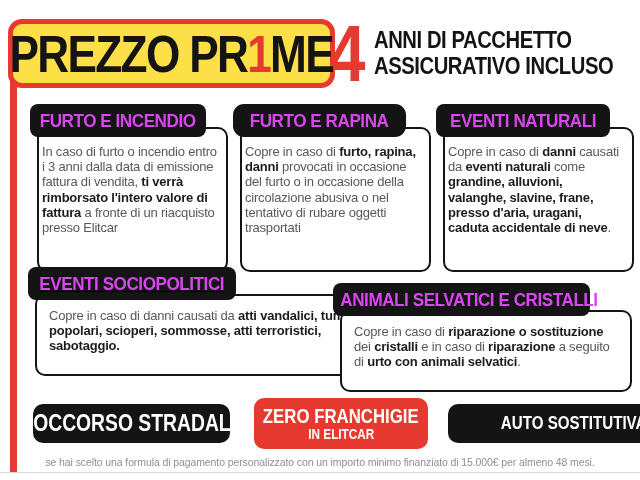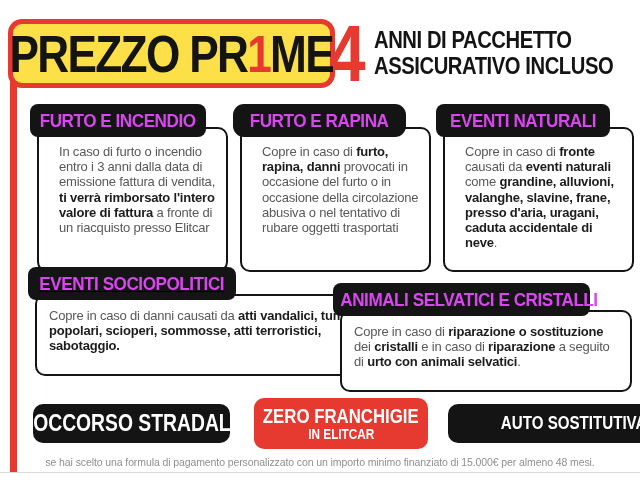--- a/index.html
+++ b/index.html
@@ -51,21 +51,21 @@
   .card2 { left:233px; top:104px; }
   .card3 { left:436px; top:104px; }
   .card4 { left:28px;  top:267px;text-decoration:underline; }
   .card5 { left:333px; top:283px; }
   .card1 .card-header { width:176px; }
   .card2 .card-header { width:173px;border-radius:11px; }
   .card3 .card-header { width:174px; }
   .card4 .card-header { width:208px; }
   .card5 .card-header { width:257px;padding-left:15px; }
   .card1 .card-body, .card2 .card-body, .card3 .card-body {
-    left:7px; top:23px; width:191px; height:145px; padding:15px 8px 6px 20px;
+    left:7px; top:23px; width:191px; height:145px; padding:15px 8px 6px 3px;
   }
   .card4 .card-body { left:7px; top:27px; width:344px; height:82px; padding:12px 8px 6px 12px; }
   .card5 .card-body { left:7px; top:27px; width:292px; height:82px; padding:12px 8px 6px 12px; }
   
   .pill {
     position:absolute; display:flex; align-items:center; justify-content:center;
     border-radius:10px; color:#ffffff; font-weight:bold;
   }
   .pill span { white-space:nowrap; transform:scaleX(0.84); }
   .pill-left  { left:33px;  top:404px; width:197px; height:39px; background:var(--ink-black); font-size:23px; }
@@ -111,21 +111,21 @@
     <div class="card-header">
         <span>FURTO E RAPINA</span>
       </div>
     <div class="card-body"><span>Copre in caso di </span><span class="seg-bold">furto, rapina, danni</span><span> provocati in occasione del furto o in occasione della circolazione abusiva o nel tentativo di rubare oggetti trasportati</span></div>
   </div>
 
   <div class="card card3">
     <div class="card-header">
         <span>EVENTI NATURALI</span>
       </div>
-    <div class="card-body"><span>Copre in caso di </span><span class="seg-bold">fronte</span><span> causati da </span><span class="seg-bold">eventi naturali</span><span> come </span><span class="seg-bold">grandine, alluvioni, valanghe, slavine, frane, presso d'aria, uragani, caduta accidentale di neve</span><span>.</span></div>
+    <div class="card-body"><span>Copre in caso di </span><span class="seg-bold">danni</span><span> causati da </span><span class="seg-bold">eventi naturali</span><span> come </span><span class="seg-bold">grandine, alluvioni, valanghe, slavine, frane, presso d'aria, uragani, caduta accidentale di neve</span><span>.</span></div>
   </div>
 
   <div class="card card4">
     <div class="card-header">
         <span>EVENTI SOCIOPOLITICI</span>
       </div>
     <div class="card-body"><span>Copre in caso di danni causati da </span><span class="seg-bold">atti vandalici, tumulti popolari, scioperi, sommosse, atti terroristici, sabotaggio.</span></div>
   </div>
 
   <div class="card card5">

